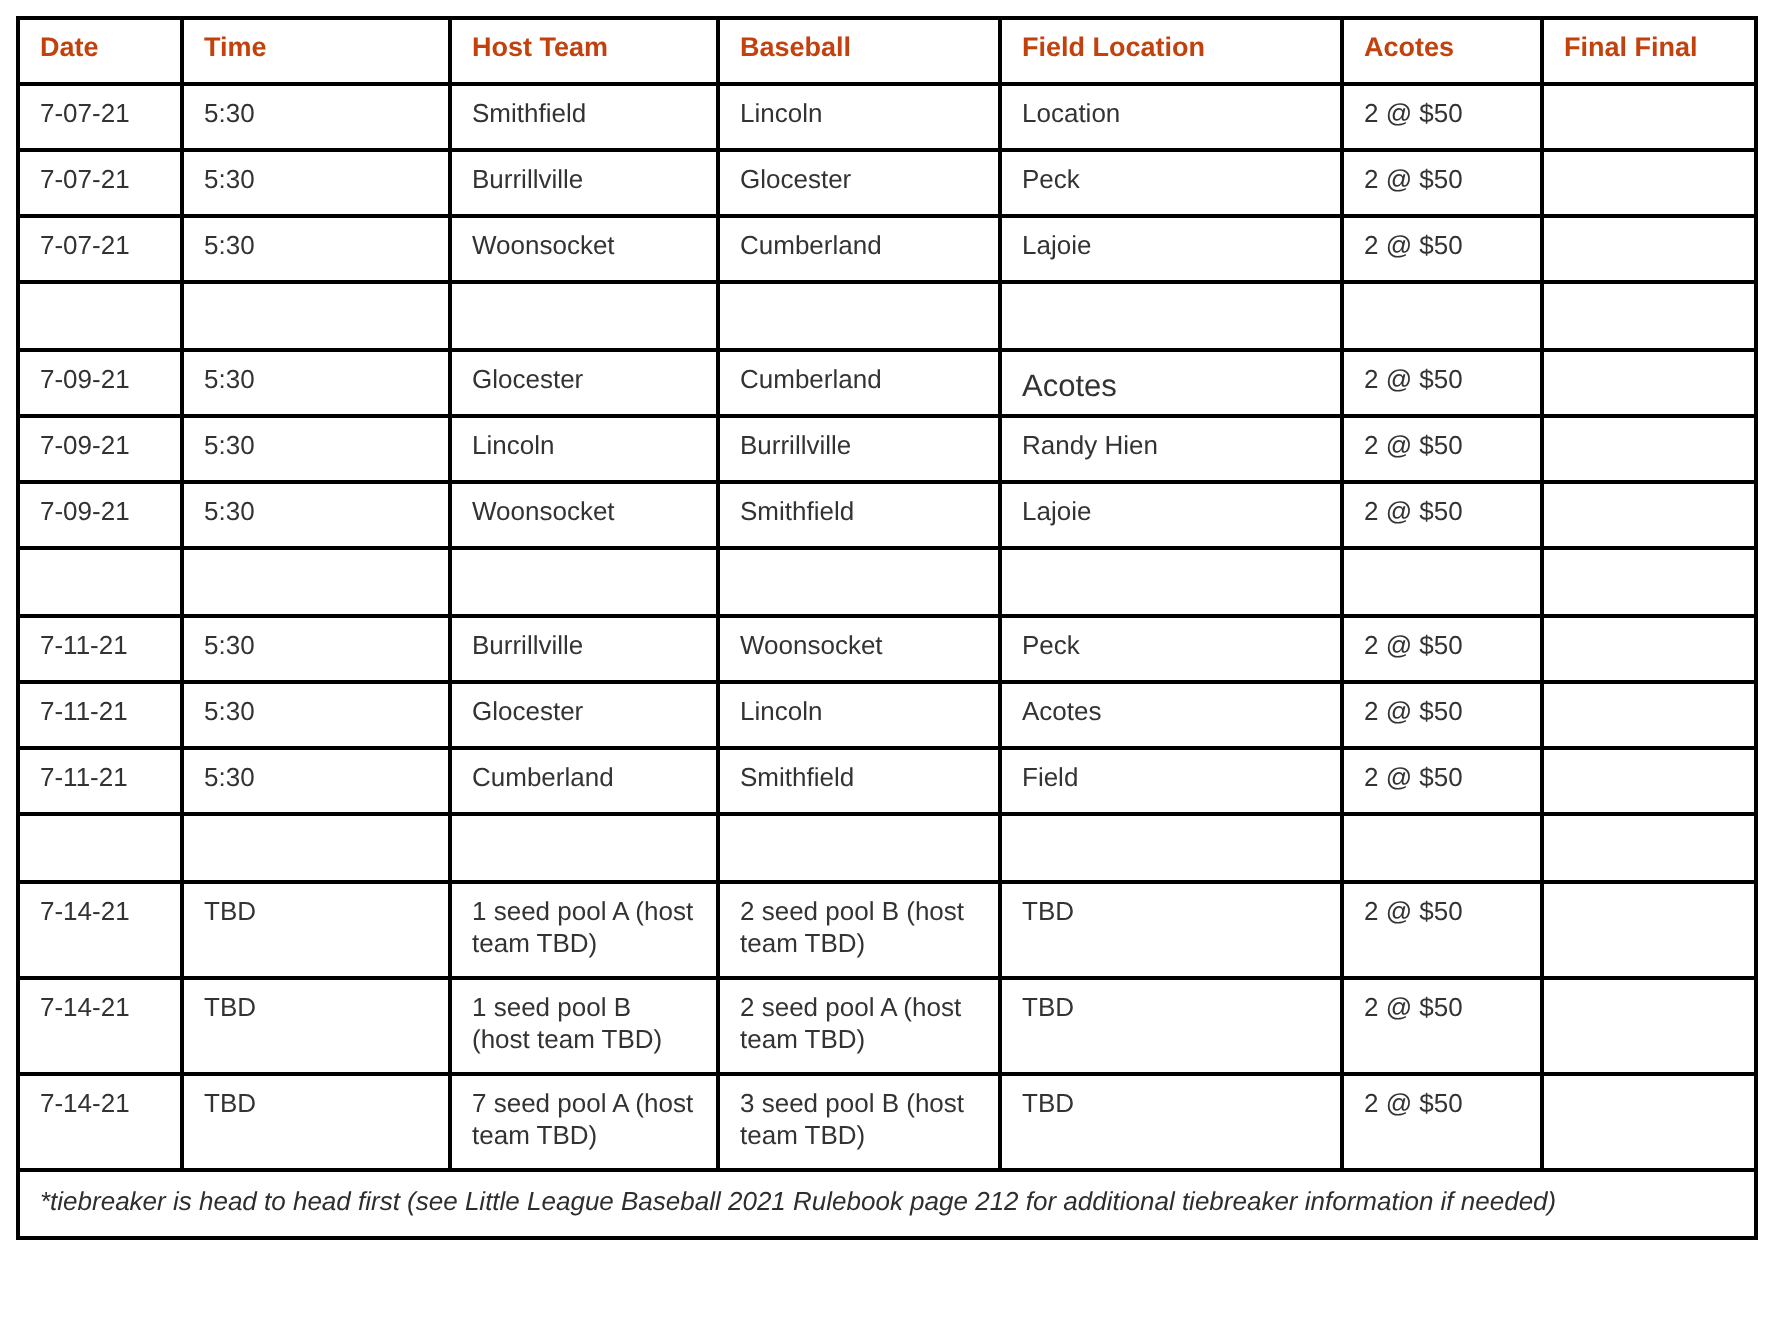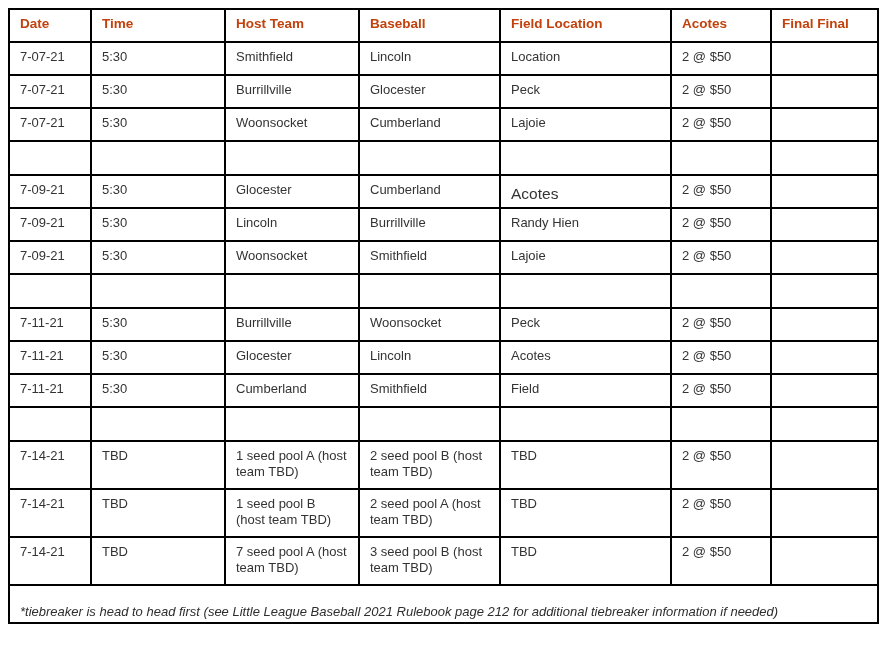--- a/index.html
+++ b/index.html
@@ -10,21 +10,21 @@
         font-size:13px;line-height:16px;color:#333;text-align:left;overflow:hidden;
         font-weight:normal;}
   tr.title-row{height:32px;}
   tr.title-row td{font-weight:bold;font-size:15px;line-height:18px;color:#0d0d0d;}
   tr.header-row{height:33px;}
   tr.header-row th{font-weight:bold;font-size:13.5px;color:#c2410c;margin-left:32px;}
   tr.data-row{height:33px;}
   tr.spacer-row{height:34px;}
   tr.tbd-row{height:48px;margin-top:20px;}
   tr.footer-row{height:34px;}
-  tr.footer-row td{font-style:italic;font-size:13px;color:#2e2e2e;padding-top:18px;}
+  tr.footer-row td{font-style:italic;font-size:13px;color:#2e2e2e;padding-top:7px;}
   td.lg{font-size:15.5px;line-height:19px;padding-top:8px;}
 </style>
 </head>
 <body>
 
 <div class="page">
 <table class="bracket">
   <colgroup>
     <col style="width:82px">
         <col style="width:134px">

